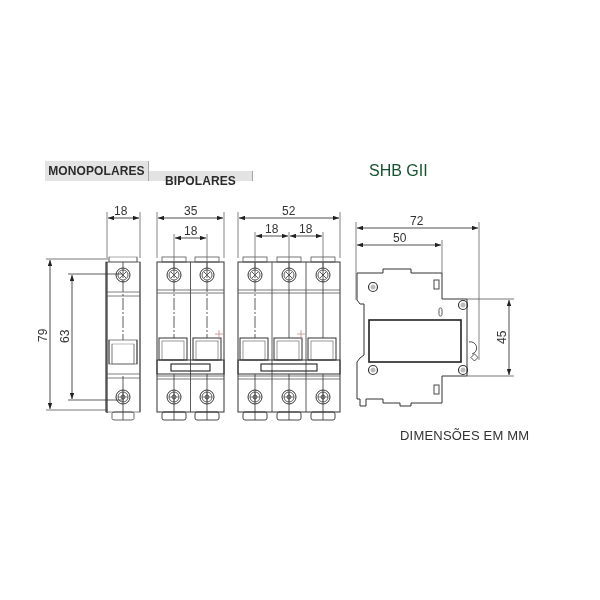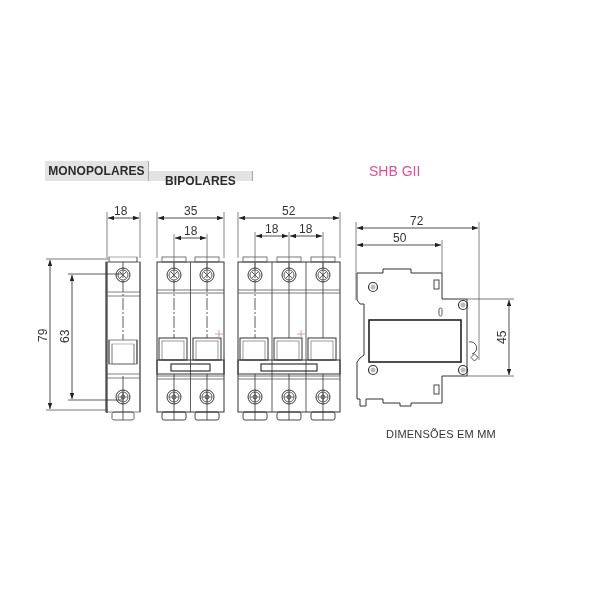--- a/index.html
+++ b/index.html
@@ -5,22 +5,22 @@
     html, body { margin: 0; padding: 0; background: #ffffff; }
     body { width: 600px; height: 600px; position: relative; overflow: hidden;
            font-family: "Liberation Sans", "DejaVu Sans", sans-serif; }
     .tabbar { position: absolute; left: 45px; top: 161px; height: 20px; display: flex; }
     .tab { background: #e3e3e3; color: #2b2b2b; font-weight: bold; font-size: 12px;
            line-height: 20px; text-align: center; letter-spacing: 0.1px; }
     .tab.sep { border-right: 1px solid #a8a8a8; }
     .tab-mono { width: 103px; }
     .tab-bi { width: 103px; margin-top: 10px; }
     .tab-tri { width: 97px; }
-    .series { position: absolute; left: 369px; top: 162px; font-size: 14px; color: #ec4899; line-height: 18px; }
-    .caption { position: absolute; left: 386px; top: 428px; font-size: 11px; color: #333; letter-spacing: 0.2px; }
+    .series { position: absolute; left: 369px; top: 162px; font-size: 16px; color: #14532d; line-height: 18px; }
+    .caption { position: absolute; left: 400px; top: 428px; font-size: 13px; color: #333; letter-spacing: 0.2px; }
     svg.drawing { position: absolute; left: 0; top: 0; }
     .dimtxt { font-family: "Liberation Sans", "DejaVu Sans", sans-serif; font-size: 12px; fill: #333; }
   </style>
 </head>
 <body>
 
 <div class="tabbar">
   <div class="tab tab-mono sep">MONOPOLARES</div>
   <div class="tab tab-bi sep">BIPOLARES</div>
 </div>

